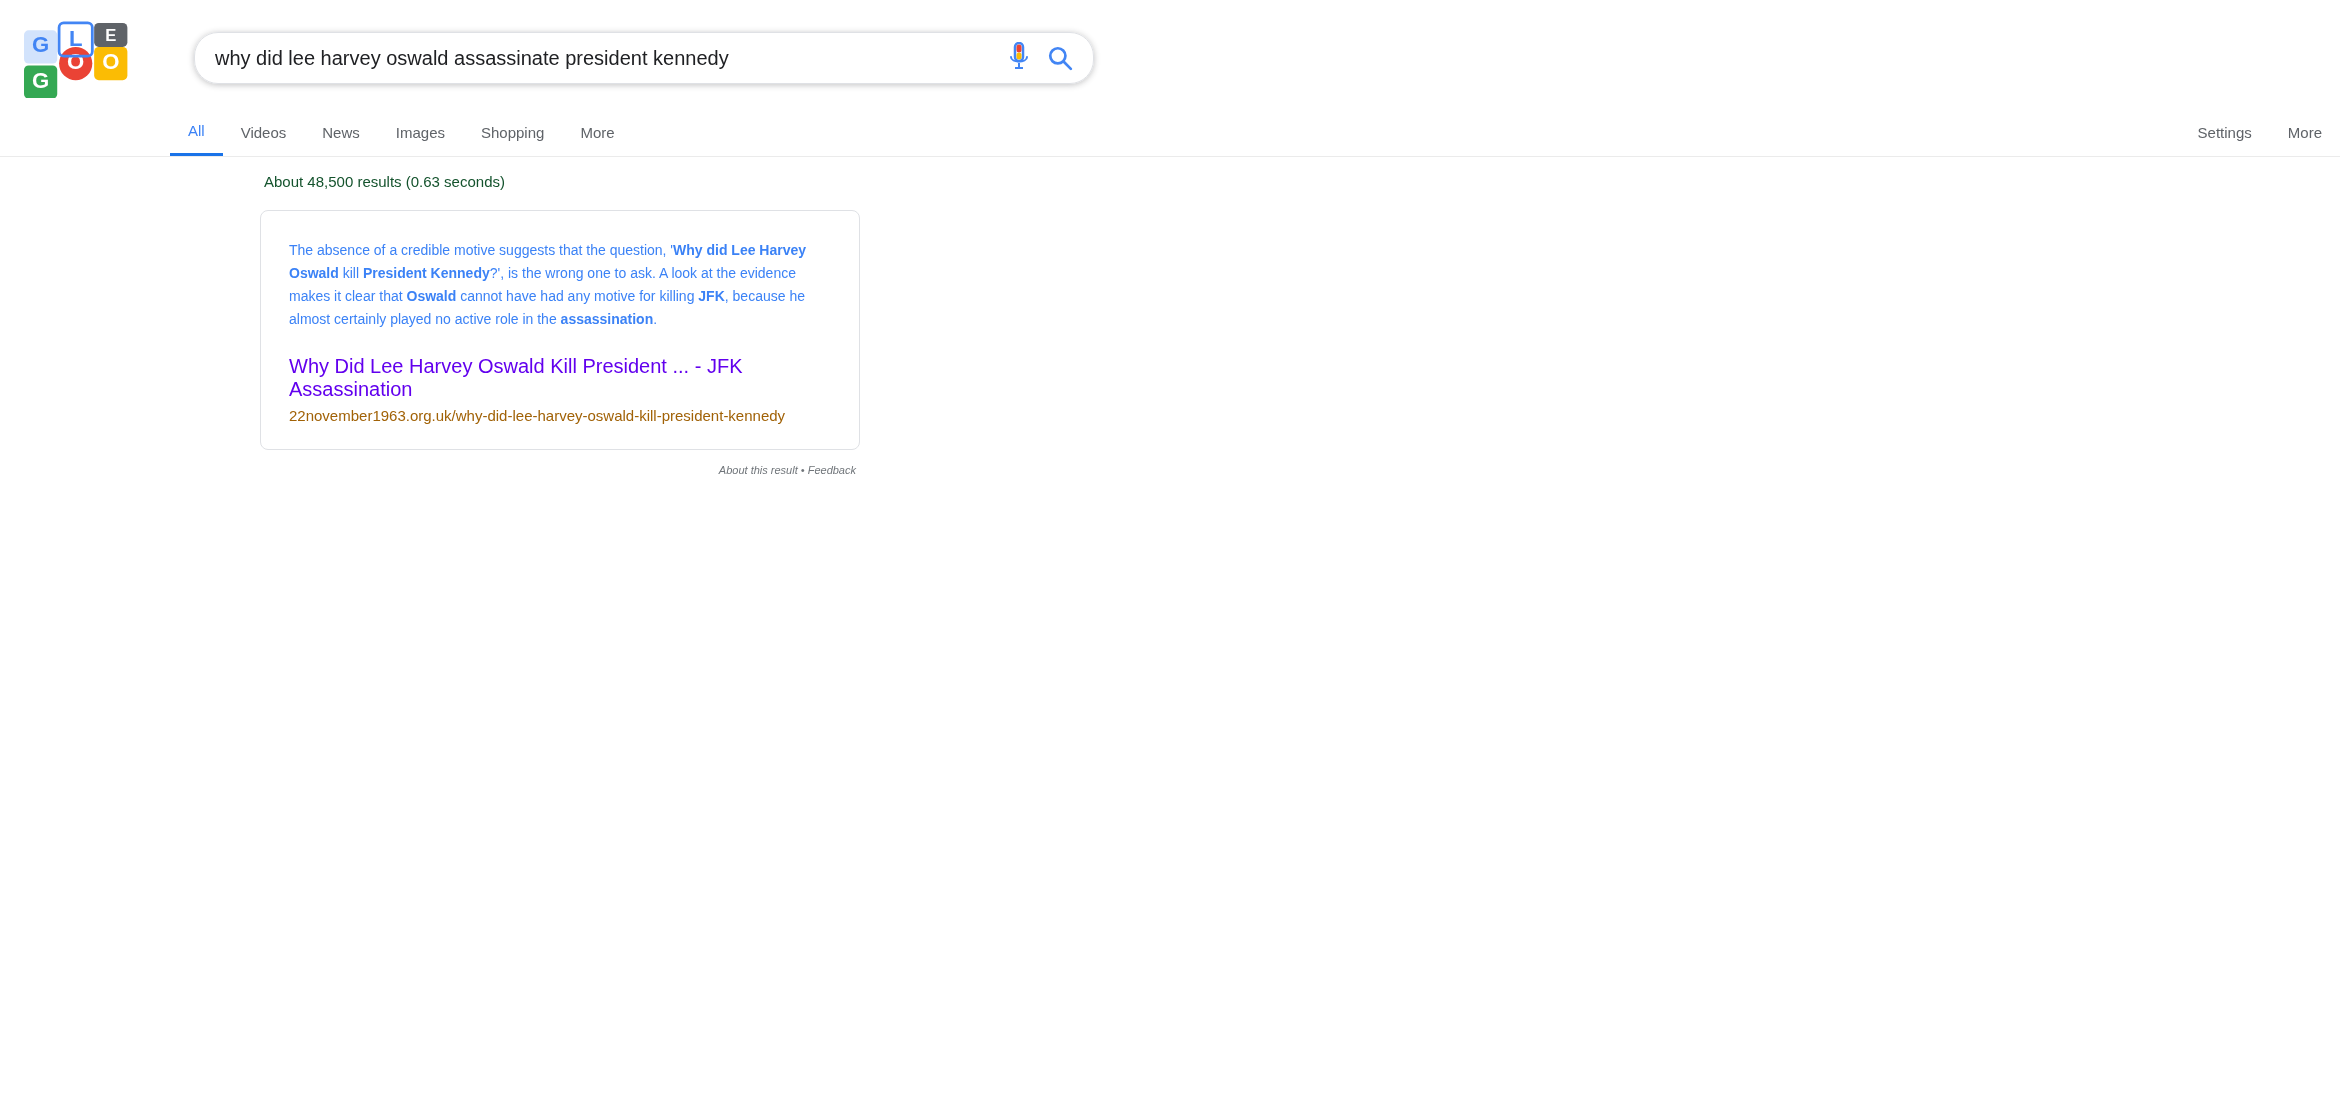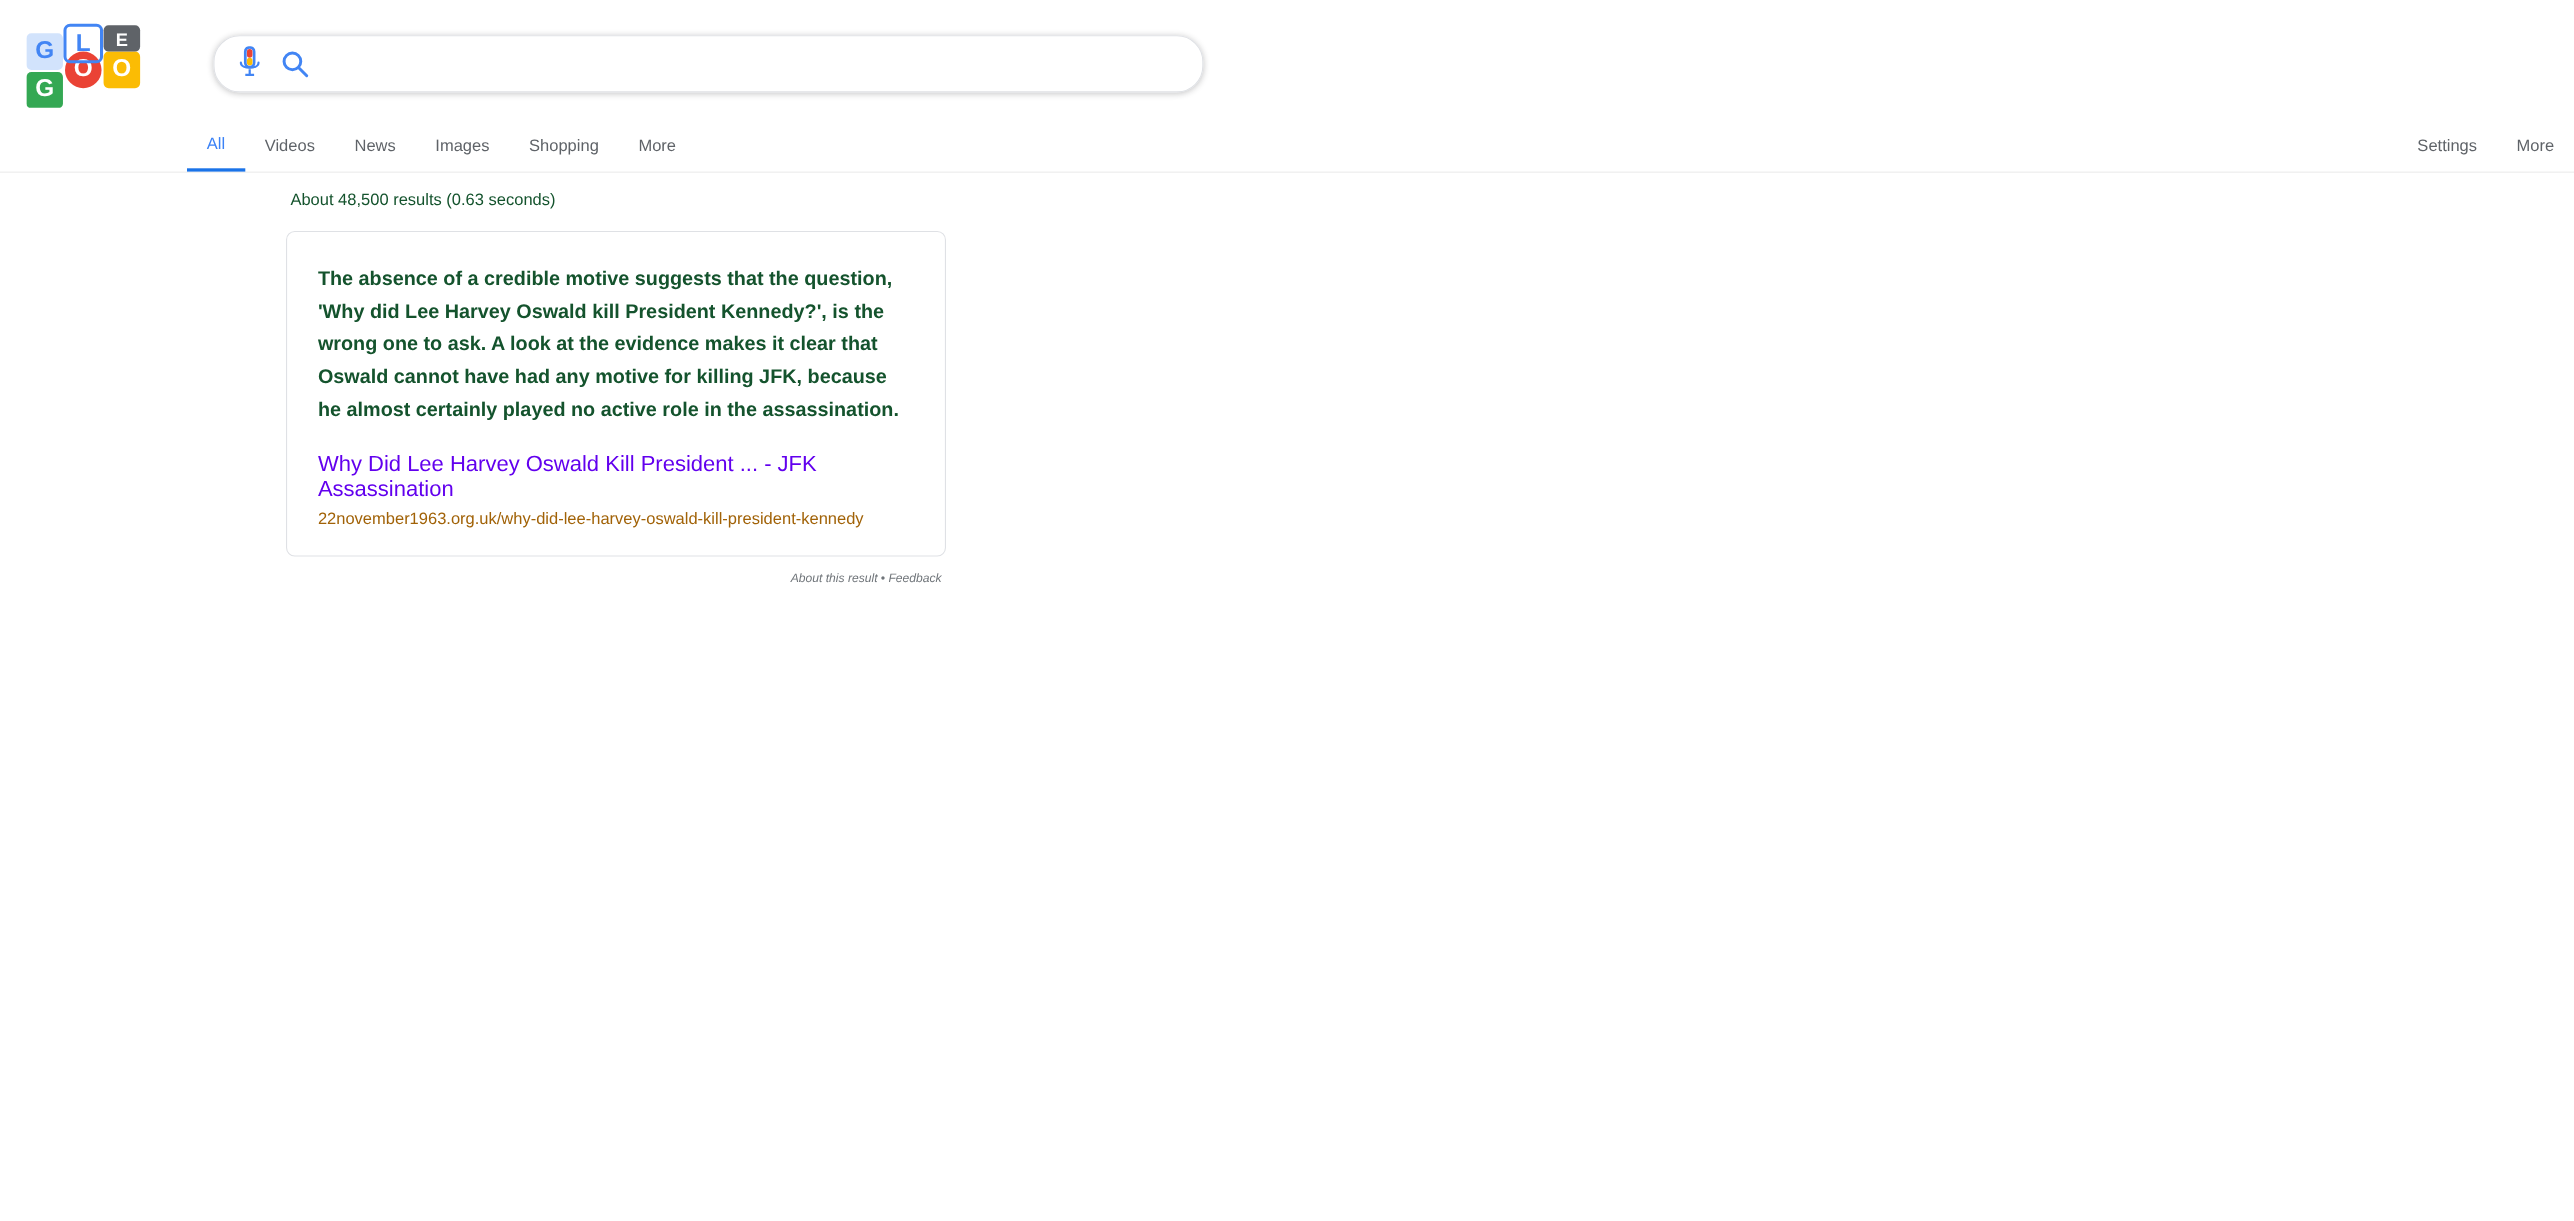--- a/index.html
+++ b/index.html
@@ -116,25 +116,24 @@
     
     .snippet-card {
       border: 1px solid #dfe1e5;
       border-radius: 8px;
       padding: 28px 28px 24px 28px;
       max-width: 770px;
       margin-bottom: 14px;
     }
 
     .snippet-text {
-      font-size: 18px;
+      font-size: 14px;
       line-height: 1.65;
-      color: #14532d;
+      color: #3b82f6;
       margin-bottom: 24px;
-      font-weight: bold;
     }
 
     .snippet-link-title {
       font-size: 20px;
       color: #6200ee;
       text-decoration: none;
       display: block;
       margin-bottom: 6px;
       margin-top: 16px;
     }
@@ -192,20 +191,21 @@
         <text x="56" y="27" text-anchor="middle" font-size="24" font-weight="bold" fill="#4285F4" font-family="Arial">L</text>
 
         <rect x="76" y="2" width="36" height="26" rx="5" fill="#5f6368"></rect>
         <text x="94" y="22" text-anchor="middle" font-size="18" font-weight="bold" fill="white" font-family="Arial">E</text>
       </svg>
     </div>
   </div>
 
   <div class="search-bar-wrapper">
     <div class="search-bar">
+      <input class="search-input" type="text" value="why did lee harvey oswald assassinate president kennedy" style="">
       <div class="search-icons">
 
         <svg class="mic-icon" viewBox="0 0 24 30" fill="none" xmlns="http://www.w3.org/2000/svg">
           <rect x="8" y="0" width="8" height="18" rx="4" fill="none" stroke="#4285F4" stroke-width="2.5"></rect>
           <rect x="9.5" y="1.5" width="5" height="8" rx="2.5" fill="#EA4335"></rect>
           <rect x="9.5" y="9.5" width="5" height="7" rx="2.5" fill="#FBBC05"></rect>
           <path d="M4 14 C4 20 20 20 20 14" stroke="#4285F4" stroke-width="2" fill="none" stroke-linecap="round"></path>
           <line x1="12" y1="20" x2="12" y2="25" stroke="#4285F4" stroke-width="2"></line>
           <line x1="8" y1="25" x2="16" y2="25" stroke="#4285F4" stroke-width="2"></line>
         </svg>

